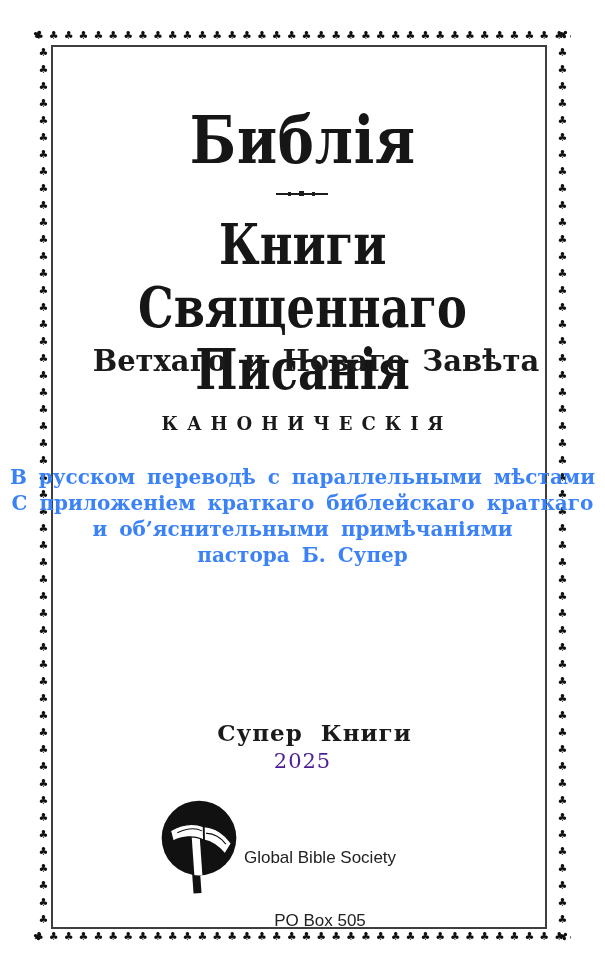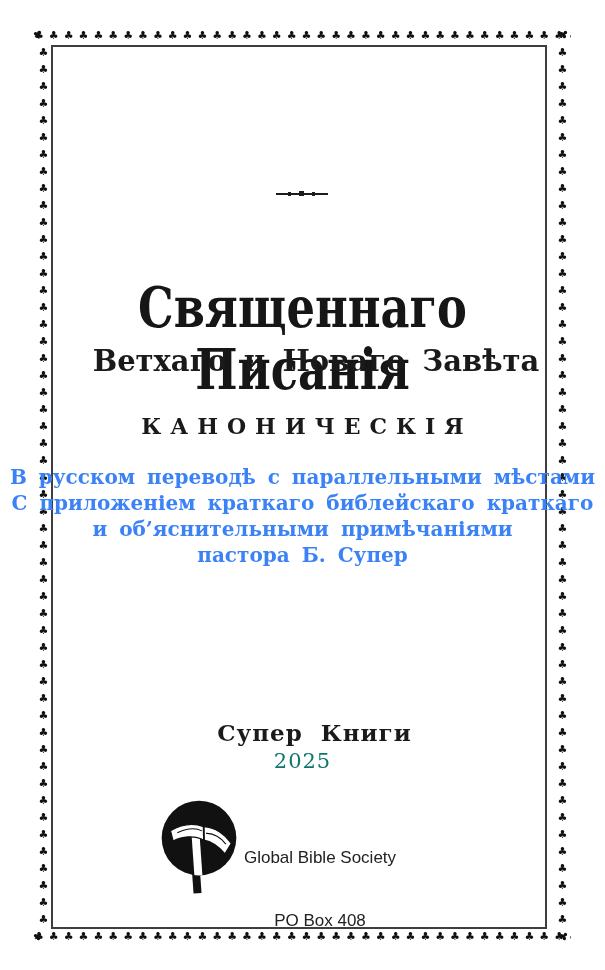--- a/index.html
+++ b/index.html
@@ -107,21 +107,21 @@
   .testament-line {
     top: 344px;
     font-size: 29px; font-weight: bold;
     word-spacing: 7px;
     color: #1a1a1a;
     padding-left: 27px;
   }
 
   .canonical-line {
     top: 413px;
-    font-size: 22px; font-weight: bold;
+    font-size: 18px; font-weight: bold;
     letter-spacing: 9px;
     padding-left: 9px;
     color: #1a1a1a;
   }
 
   .description {
     top: 464px;
     font-size: 20px; font-weight: bold;
     line-height: 26px;
     word-spacing: 5px;
@@ -133,21 +133,21 @@
     font-size: 23px; font-weight: bold;
     word-spacing: 9px;
     letter-spacing: 1px;
     color: #1a1a1a;
     margin-left: 12px;
   }
   .publisher-year {
     top: 749px;
     font-size: 21px;
     letter-spacing: 1px;
-    color: #0f766e;
+    color: #4c1d95;
   }
 
   .logo-wrap {
     position: absolute; left: 158px; top: 799px;
     width: 82px; height: 96px;
   }
   .address-block {
     position: absolute; left: 210px; top: 805px; width: 220px;
     text-align: center;
     font-family: "Liberation Sans", "DejaVu Sans", sans-serif;
@@ -165,28 +165,30 @@
   <div class="orn orn-h orn-bottom">♣♣♣♣♣♣♣♣♣♣♣♣♣♣♣♣♣♣♣♣♣♣♣♣♣♣♣♣♣♣♣♣♣♣♣♣♣♣♣♣♣♣♣♣</div>
   <div class="orn orn-v orn-left">♣♣♣♣♣♣♣♣♣♣♣♣♣♣♣♣♣♣♣♣♣♣♣♣♣♣♣♣♣♣♣♣♣♣♣♣♣♣♣♣♣♣♣♣♣♣♣♣♣♣♣♣♣♣♣♣♣♣♣♣♣♣♣♣♣♣♣♣♣♣♣♣</div>
   <div class="orn orn-v orn-right">♣♣♣♣♣♣♣♣♣♣♣♣♣♣♣♣♣♣♣♣♣♣♣♣♣♣♣♣♣♣♣♣♣♣♣♣♣♣♣♣♣♣♣♣♣♣♣♣♣♣♣♣♣♣♣♣♣♣♣♣♣♣♣♣♣♣♣♣♣♣♣♣</div>
   <div class="orn-corner corner-tl">♣</div>
   <div class="orn-corner corner-tr">♣</div>
   <div class="orn-corner corner-bl">♣</div>
   <div class="orn-corner corner-br">♣</div>
 
   <div class="inner-frame"></div>
 
+  <h1 class="centered main-title"><span class="squeeze">Библія</span></h1>
 
   <div class="title-divider">
     <span class="rule"></span>
     <span class="dot dot-s1"></span>
     <span class="dot dot-m"></span>
     <span class="dot dot-s2"></span>
   </div>
 
+  <div class="centered subtitle-line subtitle-1"><span class="squeeze">Книги</span></div>
   <div class="centered subtitle-line subtitle-2"><span class="squeeze">Священнаго Писанія</span></div>
 
   <div class="centered testament-line">Ветхаго и Новаго Завѣта</div>
 
   <div class="centered canonical-line">КАНОНИЧЕСКІЯ</div>
 
   <div class="centered description">
     <div>В русском переводѣ с параллельными мѣстами</div>
     <div>С приложеніем краткаго библейскаго краткаго</div>
     <div>и об’яснительными примѣчаніями</div>
@@ -216,18 +218,18 @@
       <g transform="rotate(10 50 38)">
         <path d="M14,42 C27,31 40,29 50,31 L53,46 C41,42 28,46 19,53 Z" fill="#ffffff" stroke="#111111" stroke-width="1.5"></path>
         <path d="M50,31 C63,29 76,36 84,44 L79,57 C69,49 59,46 53,46 Z" fill="#ffffff" stroke="#111111" stroke-width="1.5"></path>
         <path d="M50,31 L53,46" stroke="#111111" stroke-width="2"></path>
         <path d="M22,43 C32,36 42,34 49,36 M54,38 C62,36 72,40 78,46" stroke="#111111" stroke-width="1.2" fill="none"></path>
       </g>
     </svg>
   </div>
   <div class="address-block">
     <div>Global Bible Society</div>
-    <div>PO Box 408</div>
+    <div>PO Box 505</div>
     
     
   </div>
 
 </div>
 
 </body></html>

